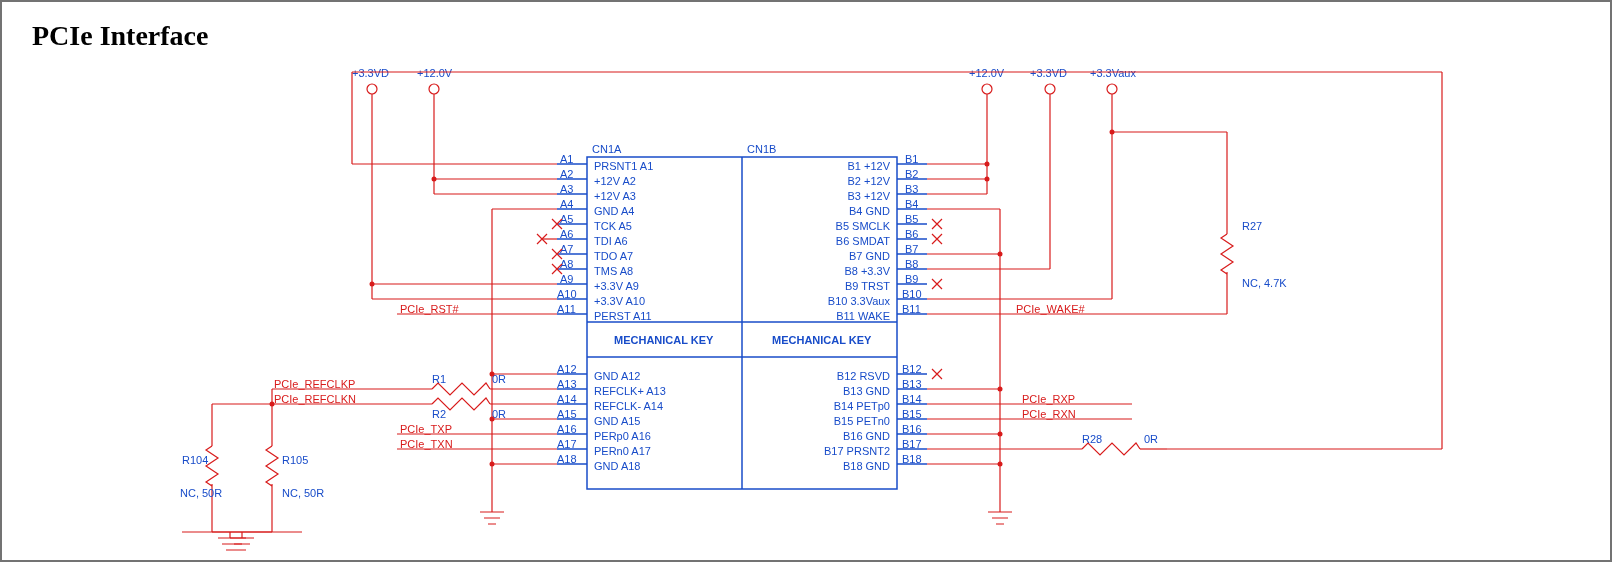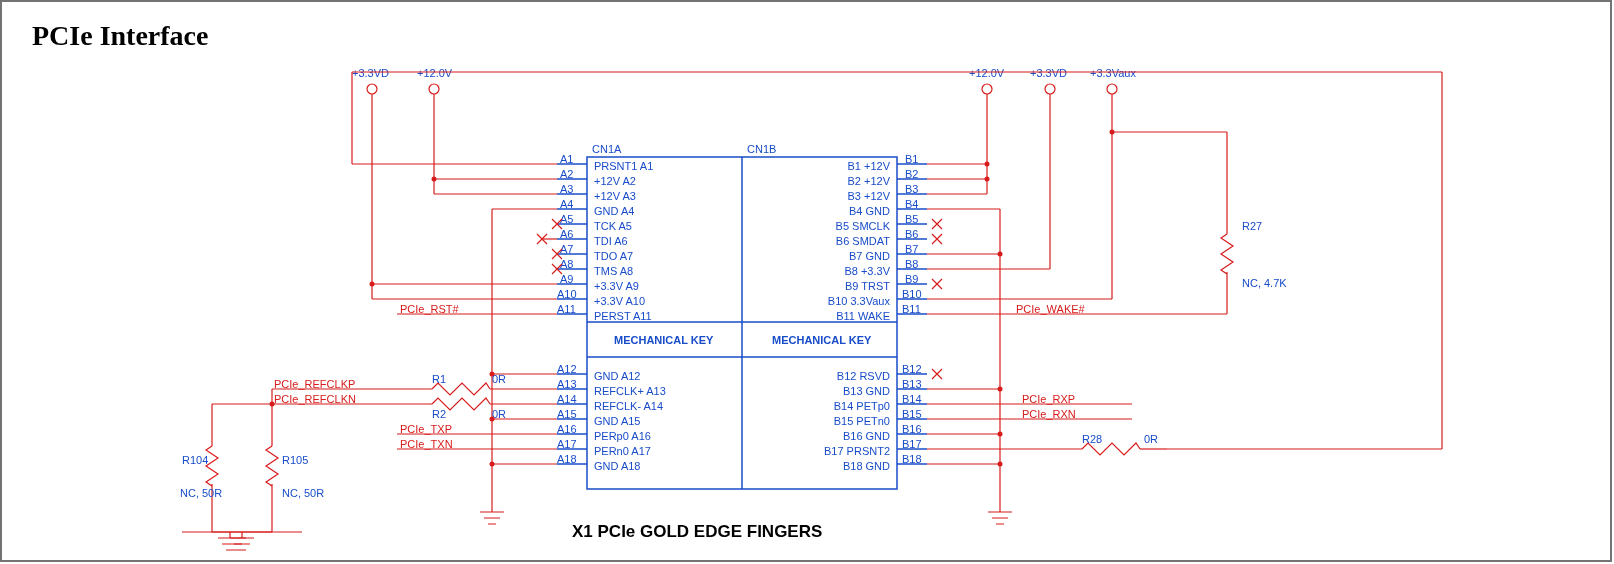--- a/index.html
+++ b/index.html
@@ -10,21 +10,20 @@
 .wire-blue{stroke:#184cc9;stroke-width:1.5;fill:none}
 .txt{font:11px Arial;fill:#184cc9;dominant-baseline:middle}
 .txt-red{font:11px Arial;fill:#d81b1b;dominant-baseline:middle}
 .txt-bold{font:11px Arial;fill:#184cc9;font-weight:bold;dominant-baseline:middle}
 .caption{position:absolute;font-weight:bold;color:#000;font-size:17px}
 </style>
 </head>
 <body>
 <div class="frame">
 <div class="title">PCIe Interface</div>
-<div class="caption" style="left:570px;top:520px">X1 PCIe GOLD EDGE FINGERS</div>
 
 <svg width="1608" height="558">
 
 <rect x="585" y="155" width="310" height="332" class="wire-blue" fill="none"></rect>
 <line x1="740" y1="155" x2="740" y2="487" class="wire-blue"></line>
 <line x1="585" y1="320" x2="895" y2="320" class="wire-blue"></line>
 <line x1="585" y1="355" x2="895" y2="355" class="wire-blue"></line>
 
 <g class="wire-red">
 <circle cx="370" cy="87" r="5" fill="none"></circle>

